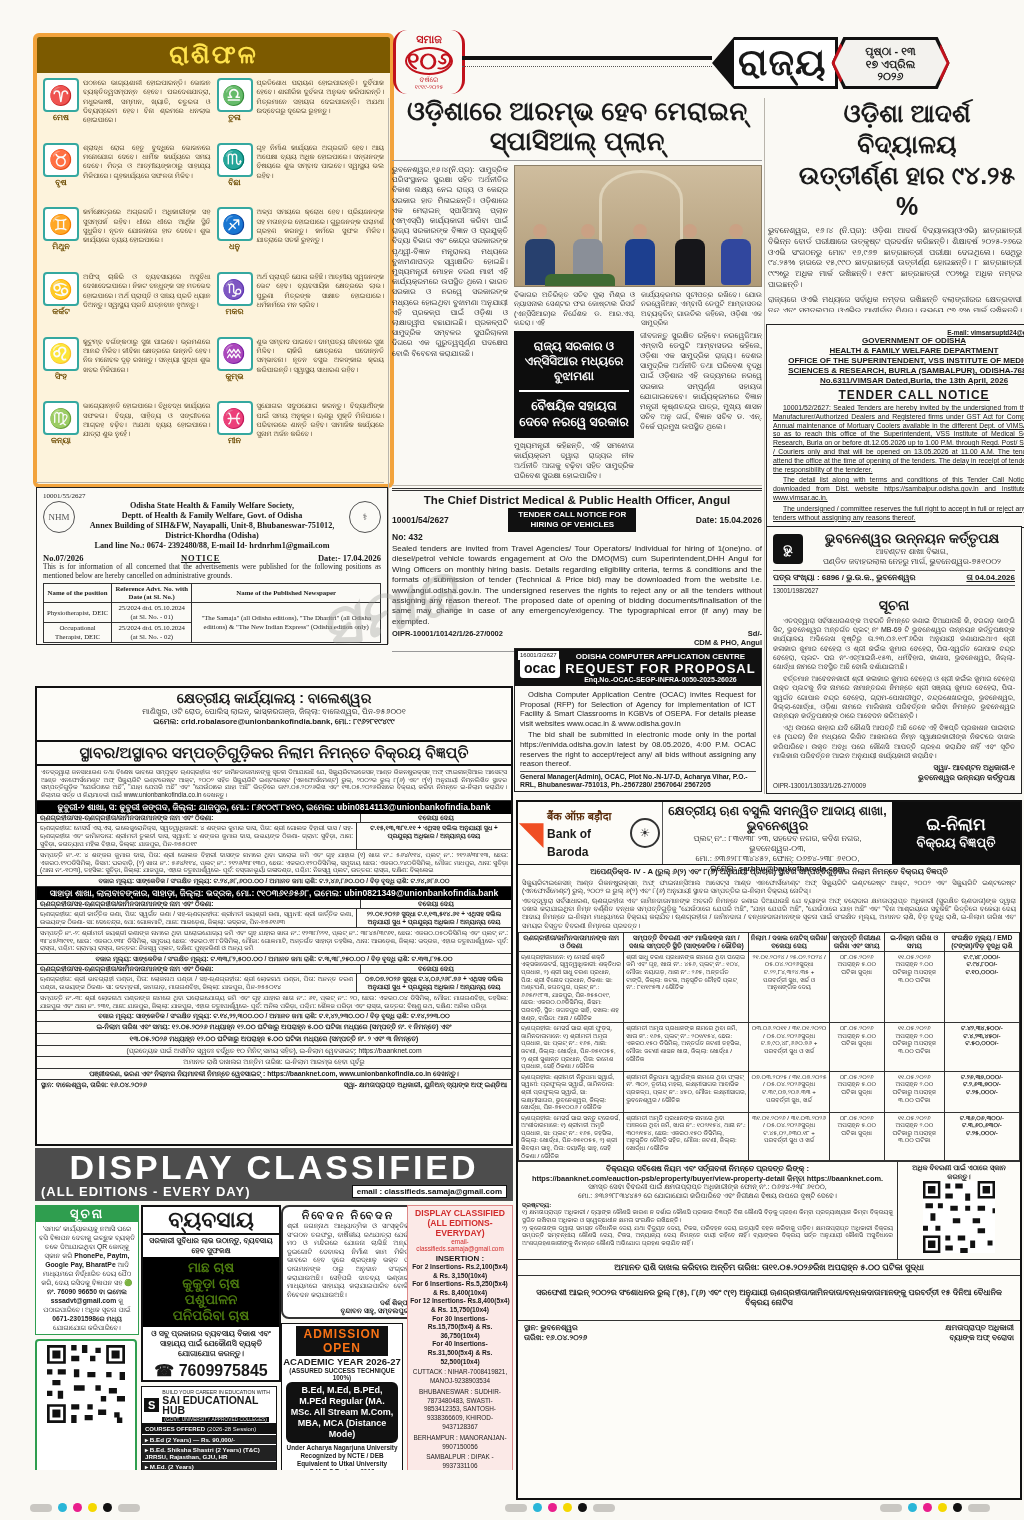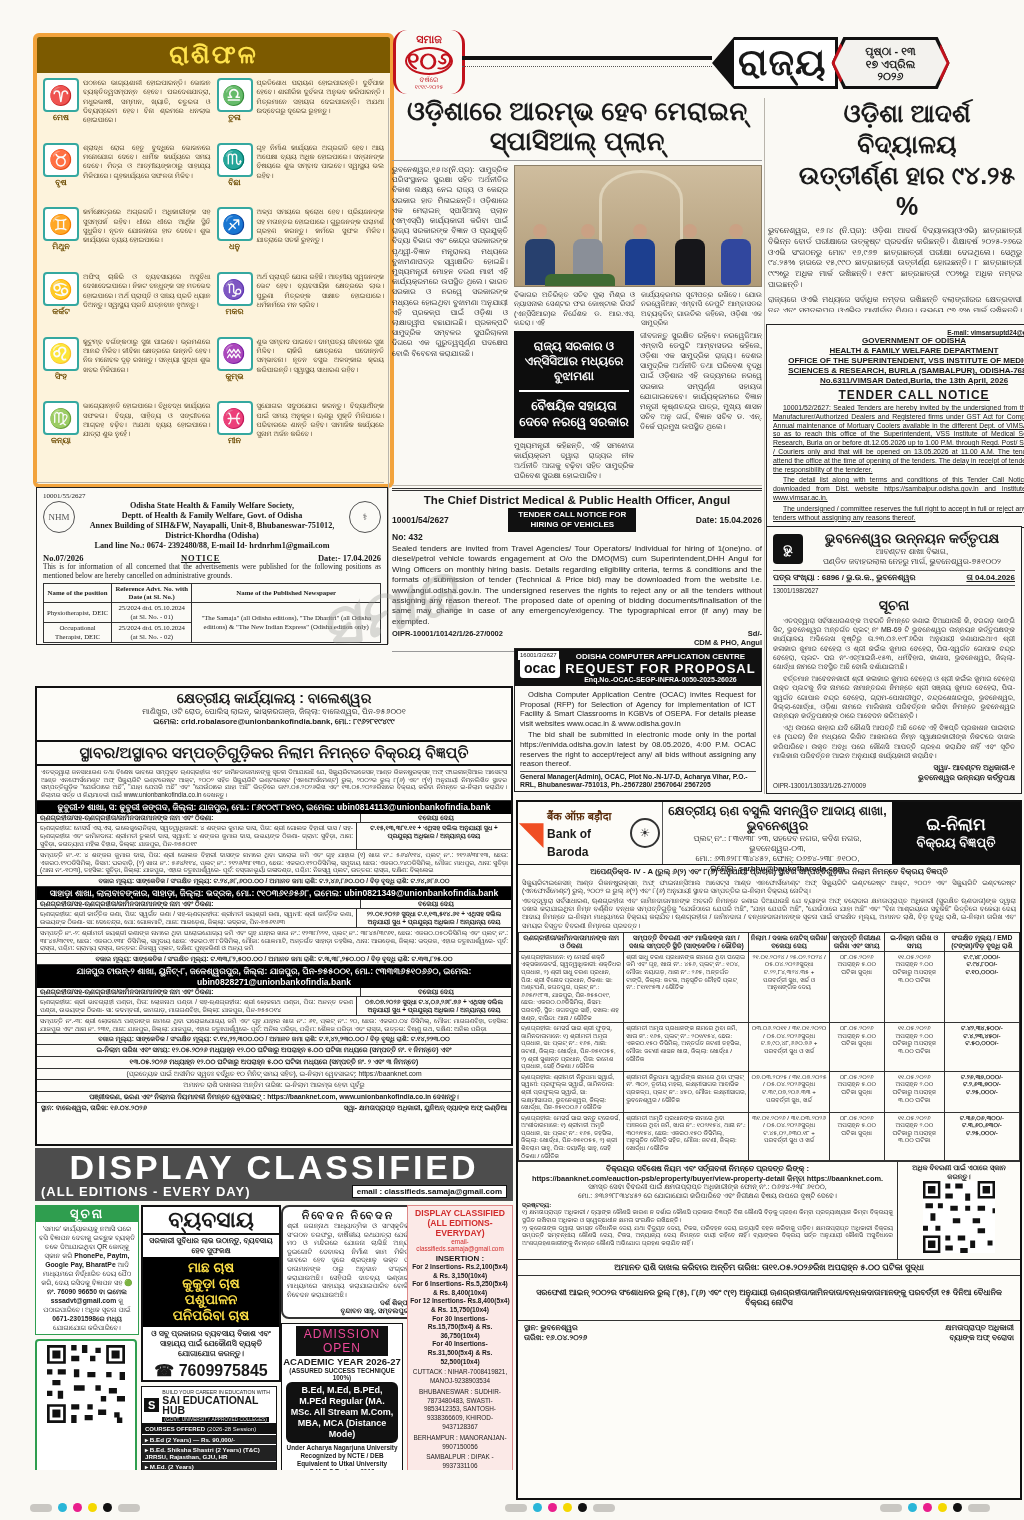--- a/index.html
+++ b/index.html
@@ -173,21 +173,21 @@
   .cl-row{display:flex;gap:4px;margin-top:4px;}
   .cl-col{display:flex;flex-direction:column;gap:4px;}
   .suchana{width:102px;background:#fff;border:1px solid #2f9e4f;}
   .su-h{background:#2f9e4f;color:#fff;font-size:13px;font-weight:bold;text-align:center;letter-spacing:2px;}
   .su-b{font-size:6.8px;line-height:9px;text-align:center;padding:2px;}
   .qrbox{border:2px solid #2f9e4f;border-radius:4px;background:#fff;padding:4px;text-align:center;flex:1;}
   .qrbox svg,.bob-qr svg{image-rendering:pixelated;}
   .biz{width:136px;border:2px solid #111;text-align:center;background:#fff;}
   .biz-t{font-size:22px;font-weight:bold;border-bottom:2px solid #111;}
   .biz-s{font-size:7.5px;font-weight:bold;padding:1px 1px;}
-  .biz-black{background:#000;color:#fde047;font-size:13.5px;font-weight:bold;line-height:16px;padding:3px 0;}
+  .biz-black{background:#000;color:#4d7c0f;font-size:13.5px;font-weight:bold;line-height:16px;padding:3px 0;}
   .biz-tail{font-size:7.8px;font-weight:bold;padding:2px;}
   .biz-ph{font-size:16px;font-weight:bold;}
   .nib{width:122px;border:2px solid #333;border-radius:8px;background:#fff;padding:2px 4px;}
   .nib-t{font-size:11px;font-weight:bold;text-align:center;letter-spacing:2px;}
   .nib-b{font-size:6.8px;line-height:8.6px;text-align:justify;}
   .nib-s{font-size:7px;text-align:right;font-weight:bold;}
   .rates{flex:1;background:#fbe9e7;border:1px solid #d88;padding:2px;text-align:center;}
   .rt-h{color:#d12c2c;font-size:8.6px;font-weight:bold;line-height:10px;}
   .rt-e{color:#d12c2c;font-size:6.4px;}
   .rt-ins{font-size:8px;font-weight:bold;margin-top:2px;}
@@ -196,21 +196,21 @@
   .sai{border:1px solid #111;background:#fff;font-size:6.4px;flex:1;}
   .sai-head{display:flex;gap:3px;align-items:center;padding:1px 2px;}
   .sai-logo{background:#111;color:#fff;font-weight:bold;font-size:11px;padding:1px 4px;}
   .sai-tag{font-size:5.2px;}
   .sai-name{font-size:10.5px;font-weight:bold;line-height:10px;}
   .sai-sub{font-size:4.8px;background:#111;color:#fff;padding:0 2px;display:inline-block;}
   .sai-co{background:#111;color:#fff;font-size:7.5px;font-weight:bold;padding:1px 3px;}
   .sai-co span{font-weight:normal;font-size:6px;}
   .sai-rowi{background:#222;color:#fff;font-size:6.2px;font-weight:bold;padding:1px 3px;margin-top:1px;}
   .adm{border:1px solid #111;background:#fff;text-align:center;flex:1;}
-  .adm-h1{background:#111;color:#ec4899;font-size:12px;font-weight:normal;letter-spacing:1px;margin:2px 14px 0;padding:1px 4px;}
+  .adm-h1{background:#111;color:#f97316;font-size:12px;font-weight:bold;letter-spacing:1px;margin:2px 14px 0;padding:1px 4px;}
   .adm-h2{font-size:9.5px;font-weight:bold;}
   .adm-h3{font-size:6.4px;font-weight:bold;}
   .adm-main{background:#111;color:#fff;border-radius:6px;margin:1px 4px;font-size:9px;font-weight:bold;line-height:11px;padding:3px 2px;}
   .adm-u{font-size:6.4px;font-weight:bold;line-height:7.8px;}
 
   
   #bob{left:516px;top:800px;width:506px;height:700px;border:2px solid #111;background:#fdfcf8;box-sizing:border-box;}
   .bob-head{display:flex;height:62px;border-bottom:1px solid #111;}
   .bob-logo{width:140px;flex:0 0 140px;display:flex;align-items:center;gap:4px;padding:2px;border-right:1px solid #555;}
   .bob-mark{color:#f04e23;font-size:30px;font-weight:bold;line-height:30px;}
@@ -610,21 +610,20 @@
           </div>
           <div class="ub-row">
             <div>ଋଣଗ୍ରହୀତା: ଶ୍ରୀ କାର୍ତ୍ତିକ ରଣା, ପିତା: ସ୍ୱର୍ଗତ ରଣା / ସହ-ଋଣଗ୍ରହୀତା: ଶ୍ରୀମତୀ ଜୟଶ୍ରୀ ରଣା, ସ୍ୱାମୀ: ଶ୍ରୀ କାର୍ତ୍ତିକ ରଣା, ଉଭୟଙ୍କ ଠିକଣା- ସା: ଦେବେନ୍ଦ୍ର, ପୋ: ଗୋଳମାଟି, ଥାନା: ଆରଡ଼େଶ, ଜିଲ୍ଲା: ଭଦ୍ରକ, ପିନ-୭୫୬୧୬୩</div>
             <div class="b">୨୨.୦୧.୨୦୨୬ ସୁଦ୍ଧା ଟ.୧,୧୩,୫୧୪.୬୧ + ଏଥିସହ ଦଲିଲ ଅନୁଯାୟୀ ସୁଧ + ପ୍ରଯୁଜ୍ୟ ଅଧିଭାର / ଅନ୍ୟାନ୍ୟ ଦେୟ</div>
           </div>
           <div class="ub-prop">ସମ୍ପତ୍ତି ନଂ.-୨: ଶ୍ରୀମତୀ ଜୟଶ୍ରୀ ରଣାଙ୍କ ନାମରେ ଥିବା ଘରୋଇଯୋଗ୍ୟ ଜମି ଏବଂ ଗୃହ ଯାହାର ଖାତା ନଂ.: ୧୨୩୮/୨୨୧, ପ୍ଲଟ୍ ନଂ.: ୩୮୪୫/୩୯୬୧, ଛେଉ: ଏକର୦.୦୫୦ଡିସିମିଲ୍ ଏବଂ ପ୍ଲଟ୍ ନଂ.: ୩୮୪୫/୩୯୧୧, ଛେଉ: ଏକର୦.୧୩୮ ଡିସିମିଲ୍, ସମୁଦାୟ ଛେଉ: ଏକର୦.୧୮୮ଡିସିମିଲ୍, ମୌଜା: ଗୋଳମାଟି, ଅନ୍ତର୍ଗତ ସାହାଡ଼ା ତହସିଲ, ଥାନା: ଆରଡ଼େଶ, ଜିଲ୍ଲା: ଭଦ୍ରକ, ଏହାର ଚତୁଃପାର୍ଶ୍ୱରେ- ପୂର୍ବ: ରାସ୍ତା, ପଶ୍ଚିମ: ଗ୍ରାମ୍ୟ ରାସ୍ତା, ଉତ୍ତର: ନିଜସ୍ୱ ପ୍ଲଟ, ଦକ୍ଷିଣ: ପୁଷ୍କରିଣୀ ଓ ଅନ୍ୟ ଜମି</div>
           <div class="ub-price">ବଜାର ମୂଲ୍ୟ: ସାଙ୍କେତିକ / ସଂରକ୍ଷିତ ମୂଲ୍ୟ: ଟ.୩୩,୮୨,୫୦୦.୦୦ / ଅମାନତ ଜମା ରାଶି: ଟ.୩,୩୮,୨୫୦.୦୦ / ବିଡ଼ ବୃଦ୍ଧି ରାଶି: ଟ.୩୩,୮୨୫.୦୦</div>
         </div>
 
         <div>
-          <div class="ub-bar">ଯାଜପୁର ଟାଉନ୍-୨ ଶାଖା, ୟୁନିଟ୍-୮, ଜଳେଶ୍ୱରପୁର, ଜିଲ୍ଲା: ଯାଜପୁର, ପିନ-୭୫୫୦୦୧, ମୋ.: ୯୩୩୩୬୫୧୦୬୬୦, ଇମେଲ: ubin0828271@unionbankofindia.bank</div>
           <div class="ub-cols">
             <div>ଋଣଗ୍ରହୀତା/ସହ-ଋଣଗ୍ରହୀତା/ଜାମିନଦାତାମାନଙ୍କ ନାମ ଏବଂ ଠିକଣା:</div>
             <div>ବକେୟା ଦେୟ</div>
           </div>
           <div class="ub-row">
             <div>ଋଣଗ୍ରହୀତା: ଶ୍ରୀ ଭାବଗ୍ରାହୀ ପଣ୍ଡା, ପିତା: ଲୋକନାଥ ପଣ୍ଡା / ସହ-ଋଣଗ୍ରହୀତା: ଶ୍ରୀ ଲୋକନାଥ ପଣ୍ଡା, ପିତା: ଅନନ୍ତ ଚରଣ ପଣ୍ଡା, ଉଭୟଙ୍କ ଠିକଣା- ସା: କଦମ୍ବରୀ, ଜାମଗାଡ଼, ମାଗଗଣବିହା, ଜିଲ୍ଲା: ଯାଜପୁର, ପିନ-୭୫୫୦୧୪</div>
             <div class="b">୦୭.୦୭.୨୦୨୬ ସୁଦ୍ଧା ଟ.୪,୦୬,୨୬୮.୭୬ + ଏଥିସହ ଦଲିଲ ଅନୁଯାୟୀ ସୁଧ + ପ୍ରଯୁଜ୍ୟ ଅଧିଭାର / ଅନ୍ୟାନ୍ୟ ଦେୟ</div>
           </div>
           <div class="ub-prop">ସମ୍ପତ୍ତି ନଂ.-୩: ଶ୍ରୀ ଲୋକନାଥ ପଣ୍ଡାଙ୍କ ନାମରେ ଥିବା ଘରୋଇଯୋଗ୍ୟ ଜମି ଏବଂ ଗୃହ ଯାହାର ଖାତା ନଂ.: ୬୧, ପ୍ଲଟ୍ ନଂ.: ୨୦, ଛେଉ: ଏକର୦.୦୪ ଡିସିମିଲ୍, ମୌଜା: ମାଗଗଣବିହା, ତହସିଲ: ଯାଜପୁର ଏବଂ ଥାନା ନଂ. ୨୩୧, ଥାନା: ଯାଜପୁର, ଜିଲ୍ଲା: ଯାଜପୁର, ଏହାର ଚତୁଃପାର୍ଶ୍ୱରେ- ପୂର୍ବ: ଅନିଲ ପରିଡ଼ା, ପଶ୍ଚିମ: ଶୈଳଜ ପରିଡ଼ା ଏବଂ ରାସ୍ତା, ଉତ୍ତର: ବିଷ୍ଣୁ ରଥ, ଦକ୍ଷିଣ: ଅନିଲ ପରିଡ଼ା</div>
           <div class="ub-price">ବଜାର ମୂଲ୍ୟ: ସାଙ୍କେତିକ / ସଂରକ୍ଷିତ ମୂଲ୍ୟ: ଟ.୧୪,୨୨,୩୦୦.୦୦ / ଅମାନତ ଜମା ରାଶି: ଟ.୧,୪୨,୨୩୦.୦୦ / ବିଡ଼ ବୃଦ୍ଧି ରାଶି: ଟ.୧୪,୨୨୩.୦୦</div>

